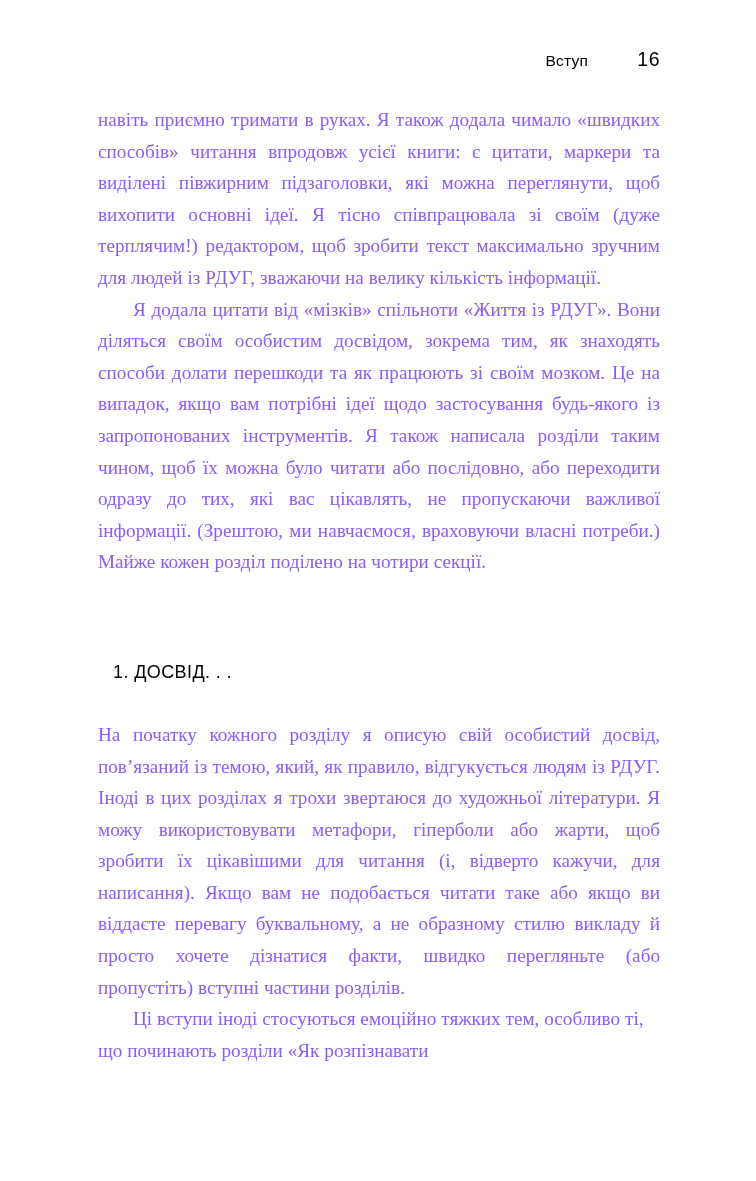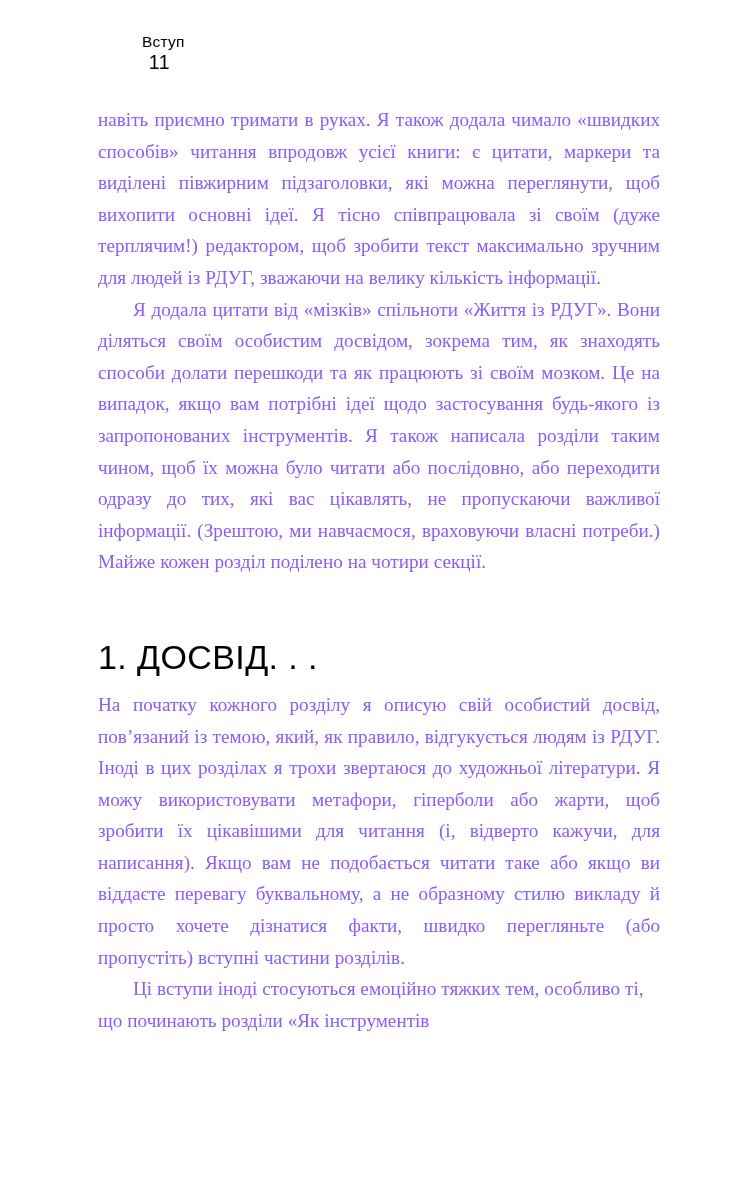--- a/index.html
+++ b/index.html
@@ -23,21 +23,20 @@
     position: absolute;
     left: 98px;
     right: 96px;
     top: 48px;
     height: 26px;
     display: flex;
     align-items: baseline;
     justify-content: flex-end;
     font-family: "Liberation Sans", sans-serif;
     color: #000000;
-    flex-direction: column;
   }
 
   .running-head .head-title {
     font-size: 15.5px;
     letter-spacing: 0.2px;
     font-weight: 400;
     white-space: nowrap;
   }
 
   .running-head .head-folio {
@@ -75,54 +74,54 @@
     text-indent: 35px;
     font-family: Liberation Serif, serif;
   }
 
   .body-par.last-left {
     text-align: left;
   }
 
   
   .section-heading {
-    margin: 0;
+    margin: 15px;
     font-family: "Liberation Sans", "DejaVu Sans", sans-serif;
     font-weight: 300;
-    font-size: 34px;
+    font-size: 18px;
     line-height: 32px;
     letter-spacing: 0.4px;
     color: #000000;
     white-space: pre;
   }
 
   .gap-before-heading { height: 63px; }
   .gap-after-heading  { height: 16px; }
 </style>
 </head>
 <body>
 
 <div class="page">
 
   <div class="running-head">
     <span class="head-title">Вступ</span>
-    <span class="head-folio">11</span>
+    <span class="head-folio">16</span>
   </div>
 
   <div class="text-column">
 
     <p class="body-par">навіть приємно тримати в руках. Я також додала чимало «швидких способів» читання впродовж усієї книги: є цитати, маркери та виділені півжирним підзаголовки, які можна переглянути, щоб вихопити основні ідеї. Я тісно співпрацювала зі своїм (дуже терплячим!) редактором, щоб зробити текст максимально зручним для людей із РДУГ, зважаючи на велику кількість інформації.</p>
 
     <p class="body-par indent">Я додала цитати від «мізків» спільноти «Життя із РДУГ». Вони діляться своїм особистим досвідом, зокрема тим, як знаходять способи долати перешкоди та як працюють зі своїм мозком. Це на випадок, якщо вам потрібні ідеї щодо застосування будь-якого із запропонованих інструментів. Я також написала розділи таким чином, щоб їх можна було читати або послідовно, або переходити одразу до тих, які вас цікавлять, не пропускаючи важливої інформації. (Зрештою, ми навчаємося, враховуючи власні потреби.) Майже кожен розділ поділено на чотири секції.</p>
 
     <div class="gap-before-heading"></div>
 
     <h2 class="section-heading">1. ДОСВІД. . .</h2>
 
     <div class="gap-after-heading"></div>
 
     <p class="body-par">На початку кожного розділу я описую свій особистий досвід, пов’язаний із темою, який, як правило, відгукується людям із РДУГ. Іноді в цих розділах я трохи звертаюся до художньої літератури. Я можу використовувати метафори, гіперболи або жарти, щоб зробити їх цікавішими для читання (і, відверто кажучи, для написання). Якщо вам не подобається читати таке або якщо ви віддаєте перевагу буквальному, а не образному стилю викладу й просто хочете дізнатися факти, швидко перегляньте (або пропустіть) вступні частини розділів.</p>
 
-    <p class="body-par indent last-left">Ці вступи іноді стосуються емоційно тяжких тем, особливо ті, що починають розділи «Як інструментів</p>
+    <p class="body-par indent last-left">Ці вступи іноді стосуються емоційно тяжких тем, особливо ті, що починають розділи «Як розпізнавати</p>
 
   </div>
 
 </div>
 
 </body></html>

